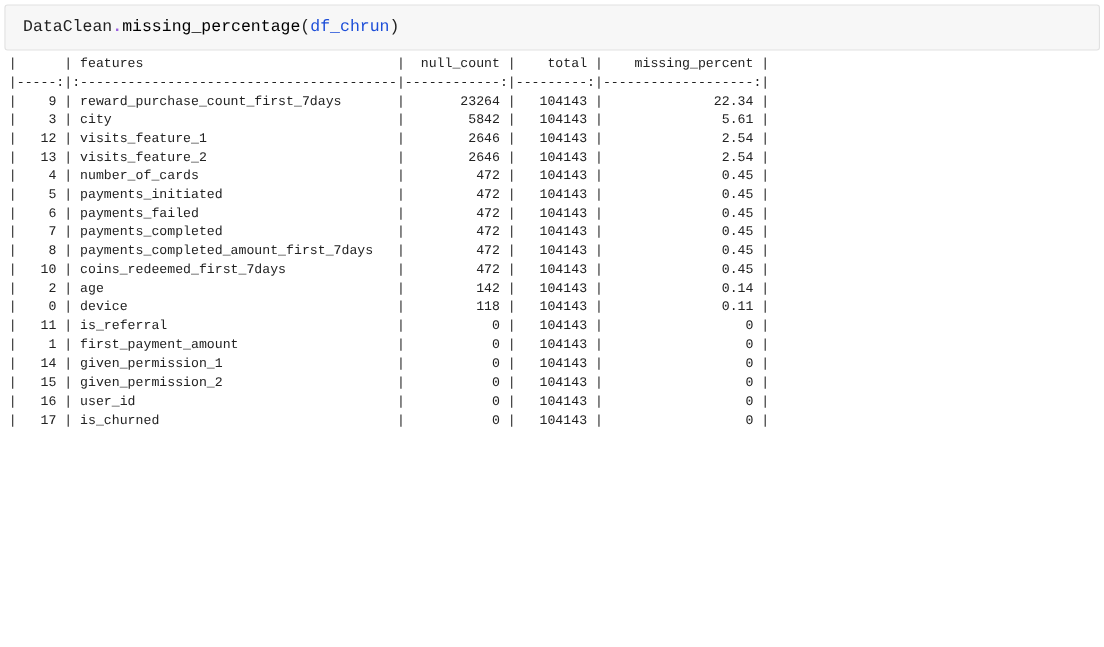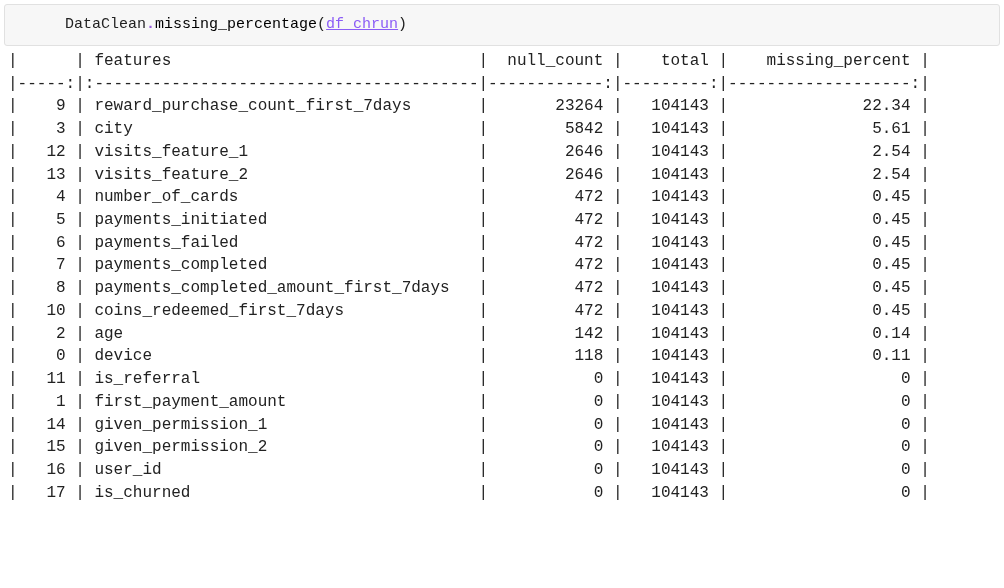--- a/index.html
+++ b/index.html
@@ -15,29 +15,29 @@
   .code-cell {
     background: #f7f7f7;
     border: 1px solid #e1e1e1;
     padding: 8px 16px;
     margin: 4px 4px 2px 4px;
     border-radius: 3px;
     white-space: pre;
     font-size: 15px;
     line-height: 1.6;
   }
-  .code-cell .cls { color: #222; margin-left: 44px; }
+  .code-cell .cls { color: #222; }
   .code-cell .dot { color: #9b5fe0; font-weight: bold; }
   .code-cell .fn { color: #000000; }
   .code-cell .paren { color: #222; }
-  .code-cell .arg { color: #8b5cf6; text-decoration: underline; }
+  .code-cell .arg { color: #1d4ed8; }
   .output {
     white-space: pre;
     font-family: Consolas, "Courier New", monospace;
-    font-size: 16px;
+    font-size: 12px;
     line-height: 1.42;
     padding: 2px 0 6px 8px;
     color: #222;
     width:1004px;
   }
 </style>
 </head>
 <body>
 
 <div class="code-cell"><span class="cls">DataClean</span><span class="dot">.</span><span class="fn">missing_percentage</span><span class="paren">(</span><span class="arg">df_chrun</span><span class="paren">)</span></div>

